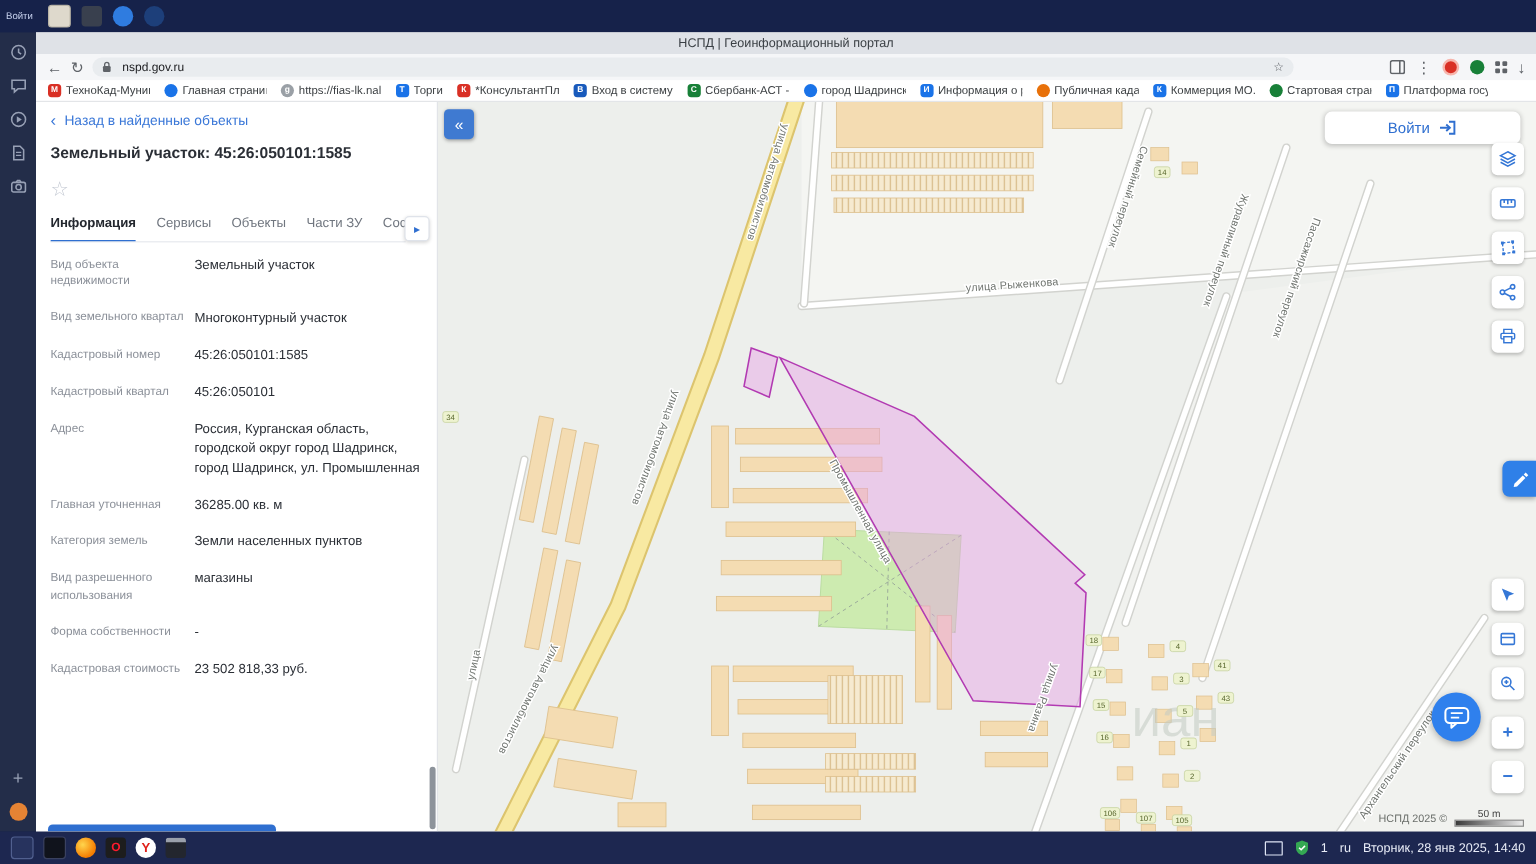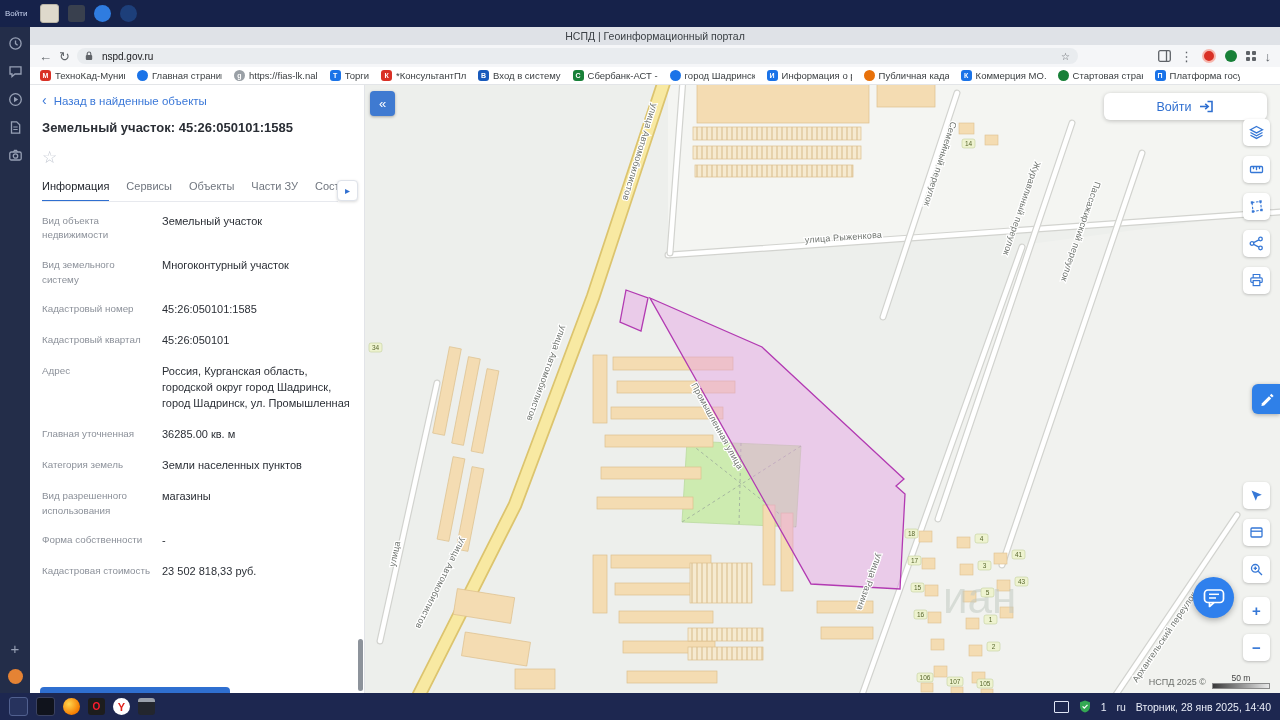--- a/index.html
+++ b/index.html
@@ -49,21 +49,21 @@
   .sidebar{width:335px;flex:0 0 335px;background:#fff;border-right:1px solid #e2e4e8;position:relative;
            padding:10px 0 0 12px;box-sizing:border-box;overflow:hidden;}
   .back-link{color:#3b78d8;font-size:11.5px;display:flex;align-items:center;gap:7px;}
   .back-chevron{font-size:14px;line-height:.8;}
   .obj-title{font-size:13px;font-weight:700;color:#2a2e35;margin-top:13px;}
   .star-btn{font-size:17px;color:#c3c8d2;margin-top:12px;display:inline-block;}
   .tabs-wrap{position:relative;margin-top:12px;padding-right:26px;}
   .tabs{display:flex;gap:17px;border-bottom:1px solid #e7e9ee;font-size:11px;color:#70767f;
         white-space:nowrap;overflow:hidden;}
   .tab{padding-bottom:8px;flex:0 0 auto;}
-  .tab.active{color:#23272e;font-weight:400;border-bottom:2px solid #2f6fd0;margin-bottom:-1px;}
+  .tab.active{color:#23272e;font-weight:700;border-bottom:2px solid #2f6fd0;margin-bottom:-1px;}
   .tab-more{position:absolute;right:6px;top:0;width:19px;height:19px;background:#fff;border:1px solid #dfe3ea;
             border-radius:4px;box-shadow:0 1px 3px rgba(0,0,0,.15);color:#2f6fd0;font-size:10px;
             display:flex;align-items:center;justify-content:center;}
   .fields{margin-top:4px;padding-right:14px;}
   .frow{display:flex;gap:8px;padding:7.5px 0;}
   .flabel{flex:0 0 112px;width:112px;font-size:9.8px;color:#8b9099;line-height:1.5;}
   .fvalue{font-size:11px;color:#2b2f36;line-height:1.45;}
   .sb-bottom{position:absolute;left:10px;bottom:0;width:190px;height:6px;background:#2f6fd0;
              border-radius:4px 4px 0 0;}
   .sb-thumb{position:absolute;right:1px;bottom:2px;width:5px;height:52px;background:#8d939b;border-radius:3px;}
@@ -257,21 +257,21 @@
             <div class="tab">Соста</div>
           </div>
           <div class="tab-more">▸</div>
         </div>
         <div class="fields">
           <div class="frow">
               <div class="flabel">Вид объекта недвижимости</div>
               <div class="fvalue">Земельный участок</div>
             </div>
           <div class="frow">
-              <div class="flabel">Вид земельного систему</div>
+              <div class="flabel">Вид земельного квартал</div>
               <div class="fvalue">Многоконтурный участок</div>
             </div>
           <div class="frow">
               <div class="flabel">Кадастровый номер</div>
               <div class="fvalue">45:26:050101:1585</div>
             </div>
           <div class="frow">
               <div class="flabel">Кадастровый квартал</div>
               <div class="fvalue">45:26:050101</div>
             </div>

